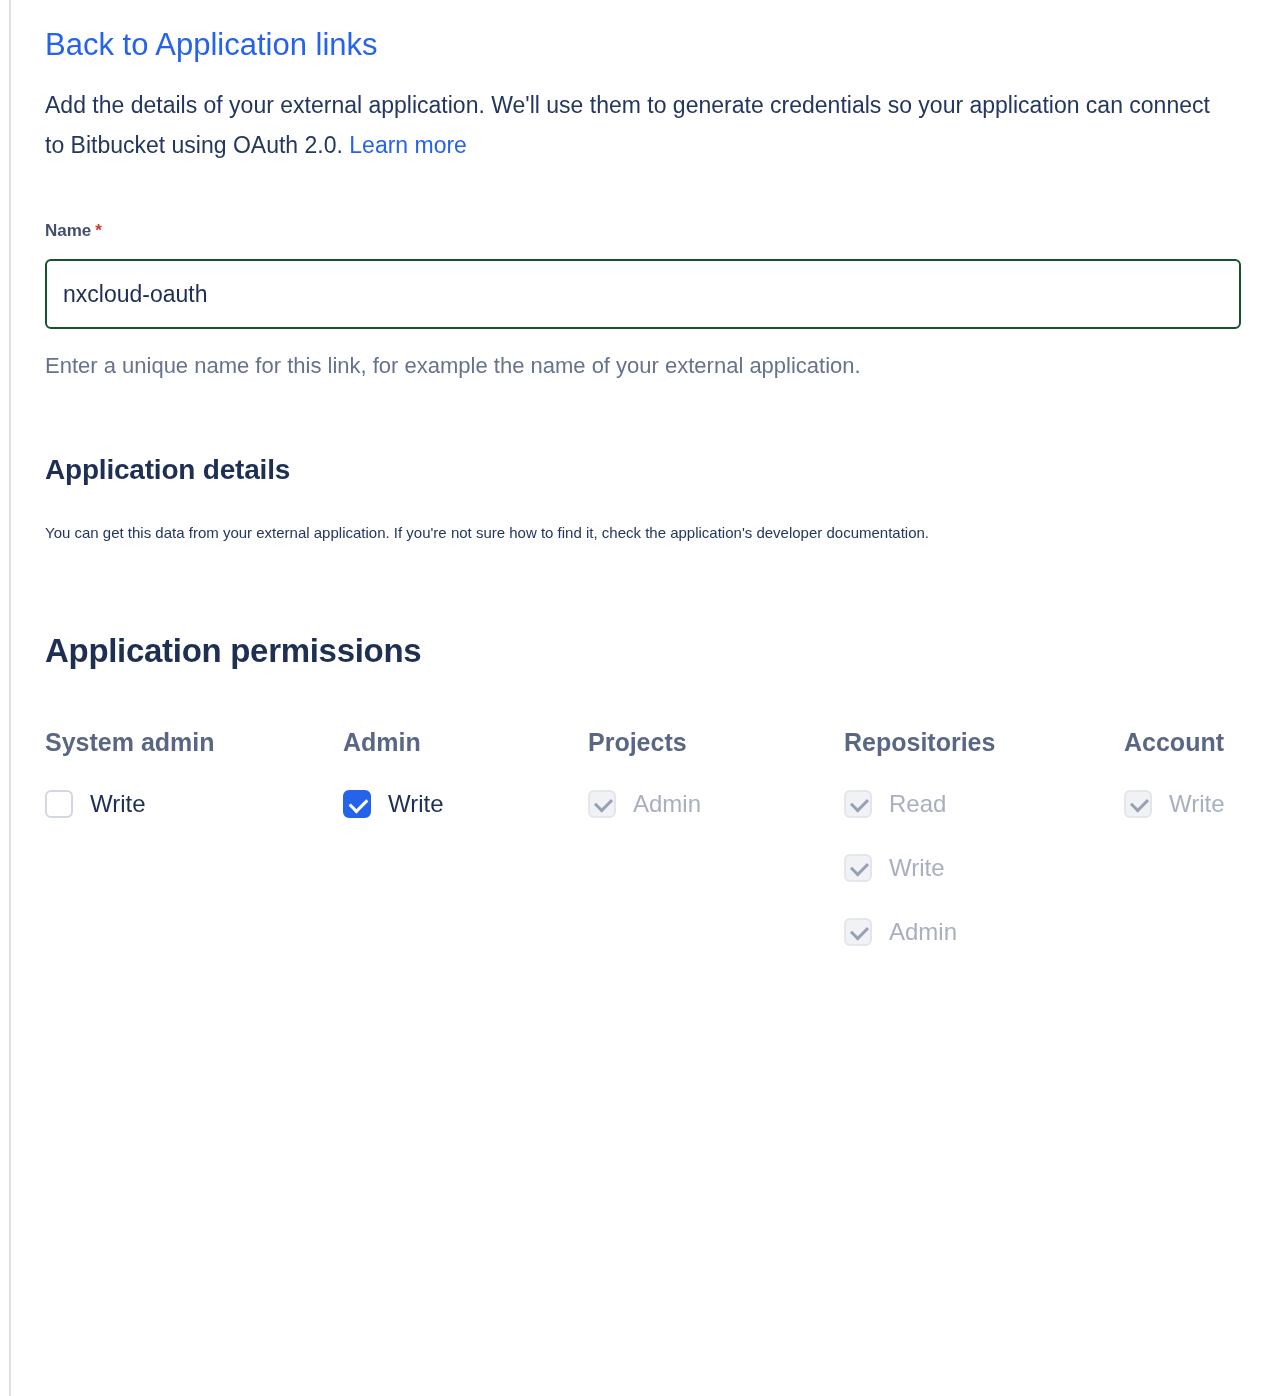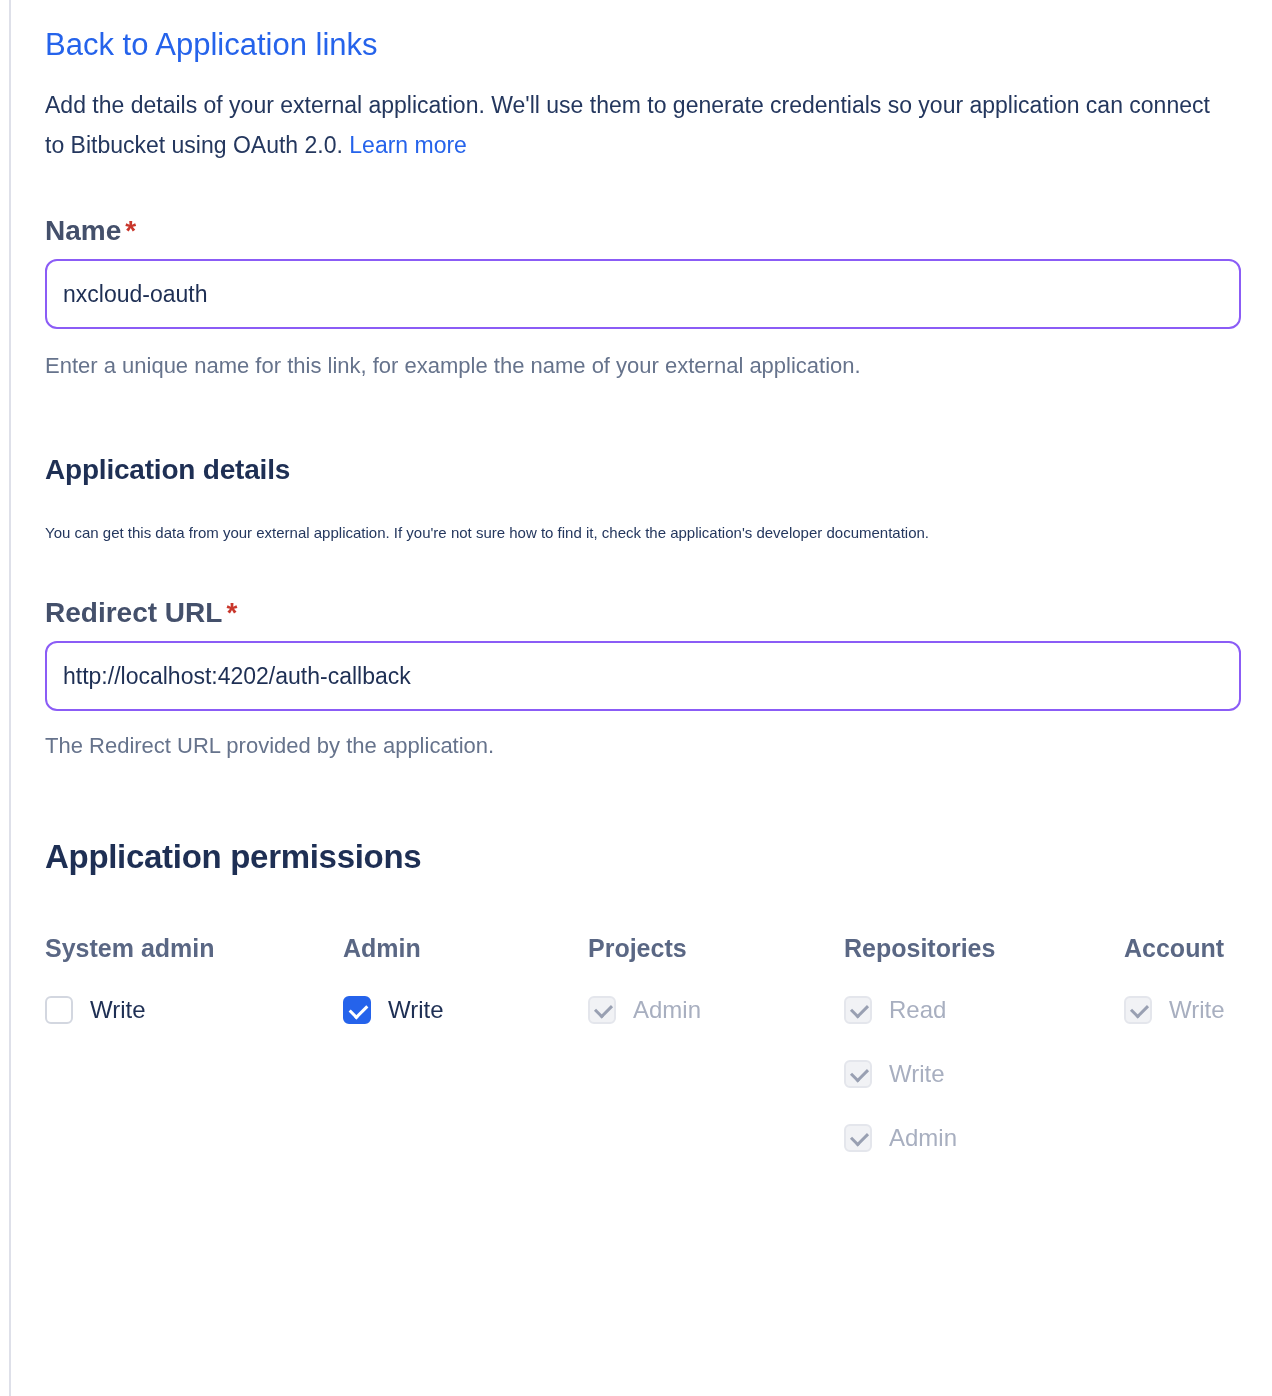--- a/index.html
+++ b/index.html
@@ -25,26 +25,26 @@
     margin-top:46px; font-size:34px; line-height:40px; font-weight:700;
     color:#1e2f54; letter-spacing:-0.3px;
   }
   p.intro {
     margin-top:26px; font-size:23px; line-height:40px; color:#24375e;
     max-width:1180px;
   }
 
   .field { margin-top:54px; }
   .field-label {
-    font-size:28px; line-height:24px; font-weight:700; color:#44506b;
+    font-size:17px; line-height:24px; font-weight:700; color:#44506b;
   }
   .required { color:#c9372c; font-weight:700; margin-left:4px; }
   .text-input {
     margin-top:16px; width:100%; height:70px;
-    border:2px solid #8b5cf6; border-radius:12px;
+    border:2px solid #14532d; border-radius:6px;
     font-family:"Liberation Sans","DejaVu Sans",sans-serif;
     font-size:23px; color:#1e2f54; padding:13px 16px; background:#ffffff;
     outline:none; display:block;
   }
   .field-help {
     margin-top:24px; font-size:22px; line-height:26px; color:#66738c;
   }
 
   h2.section-title {
     margin-top:74px; font-size:28px; line-height:34px; font-weight:700;
@@ -117,25 +117,20 @@
   <div class="field">
     <div class="field-label"><span>Name</span><span class="required">*</span></div>
     <input class="text-input" type="text" value="nxcloud-oauth" style="">
     <div class="field-help">Enter a unique name for this link, for example the name of your external application.</div>
   </div>
 
   <h2 class="section-title">Application details</h2>
 
   <p class="section-desc">You can get this data from your external application. If you're not sure how to find it, check the application's developer documentation.</p>
 
-  <div class="field second">
-    <div class="field-label"><span>Redirect URL</span><span class="required">*</span></div>
-    <input class="text-input" type="text" value="http://localhost:4202/auth-callback" style="">
-    <div class="field-help">The Redirect URL provided by the application.</div>
-  </div>
 
   <h2 class="perms-title">Application permissions</h2>
 
 
   <div class="perm-grid">
 
     <div class="perm-col">
       <div class="perm-header">System admin</div>
       <label class="perm-option">
         <span class="cb"></span>

